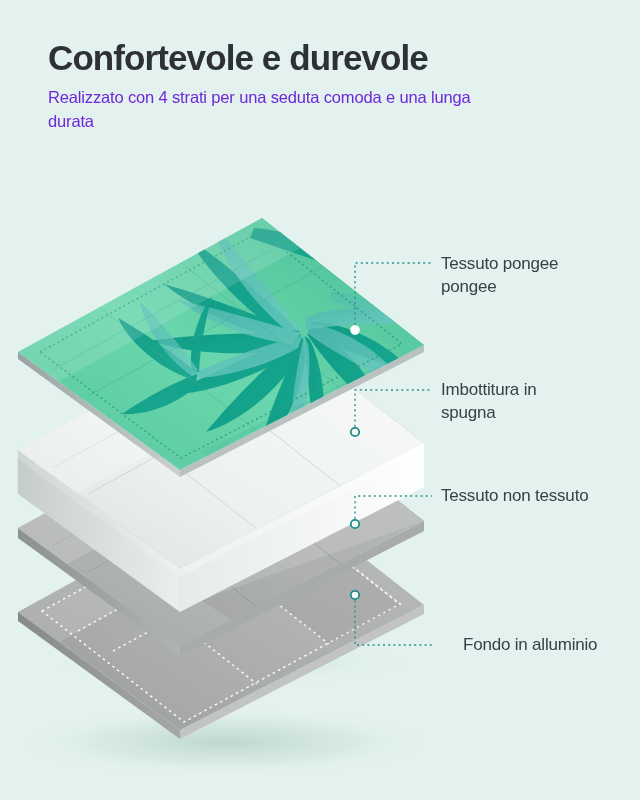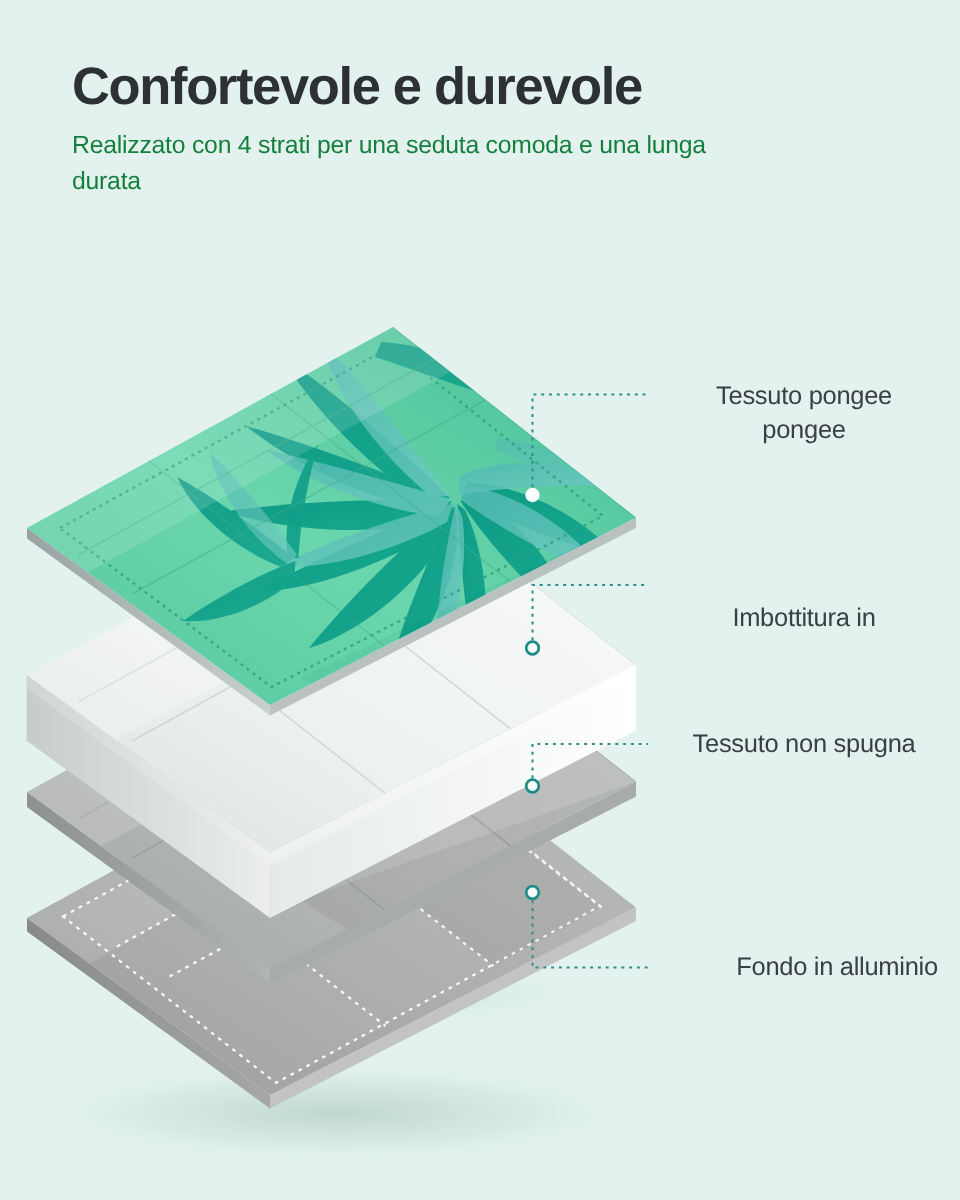--- a/index.html
+++ b/index.html
@@ -37,21 +37,21 @@
     letter-spacing: -0.9px;
     color: #2d3134;
     line-height: 1.12;
     margin: 0;
     white-space: nowrap;
   }
   #subtitle {
     margin: 9px 0 0 0;
     font-size: 16.5px;
     line-height: 1.42;
-    color: #15803d;
+    color: #6d28d9;
     letter-spacing: -0.15px;
     max-width: 440px;
   }
 
   
   #stage {
     position: absolute;
     left: 0;
     top: 0;
     width: 640px;
@@ -64,26 +64,25 @@
   }
 
   
   .callout {
     position: absolute;
     color: #3a4043;
     font-size: 17px;
     line-height: 1.38;
     letter-spacing: -0.2px;
     width: 190px;
-    text-align: center;
   }
   .callout .line2 { display: block; }
 
   #callout-0 { left: 441px; top: 252px; }
-  #callout-1 { left: 441px; top: 400px; }
+  #callout-1 { left: 441px; top: 378px; }
   #callout-2 { left: 441px; top: 484px; }
   #callout-3 { left: 463px; top: 633px; }
 </style>
 </head>
 <body>
 
 <div id="page">
 
   <div id="header">
     <h1 id="title">Confortevole e durevole</h1>
@@ -322,23 +321,24 @@
     </svg>
   </div>
 
   <div class="callout" id="callout-0">
     <span>Tessuto pongee</span>
     <span class="line2">pongee</span>
   </div>
 
   <div class="callout" id="callout-1">
     <span>Imbottitura in</span>
+    <span class="line2">spugna</span>
   </div>
 
   <div class="callout" id="callout-2">
-    <span>Tessuto non spugna</span>
+    <span>Tessuto non tessuto</span>
   </div>
 
   <div class="callout" id="callout-3">
     <span>Fondo in alluminio</span>
   </div>
 
 </div>
 
 </body></html>

